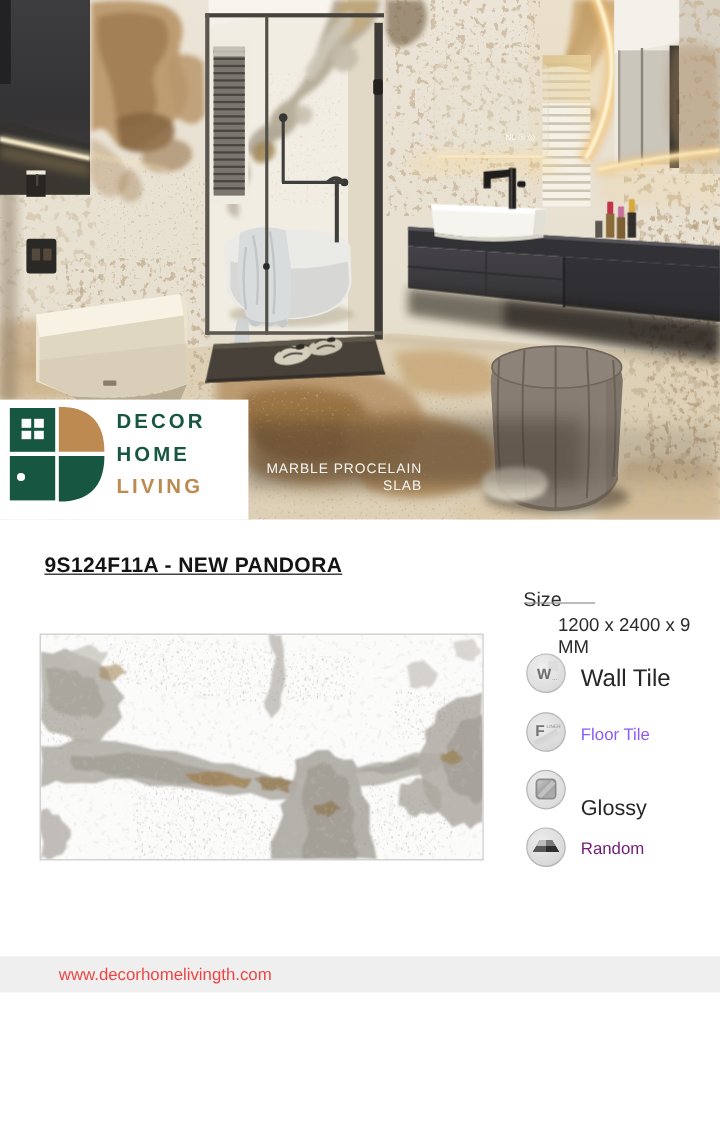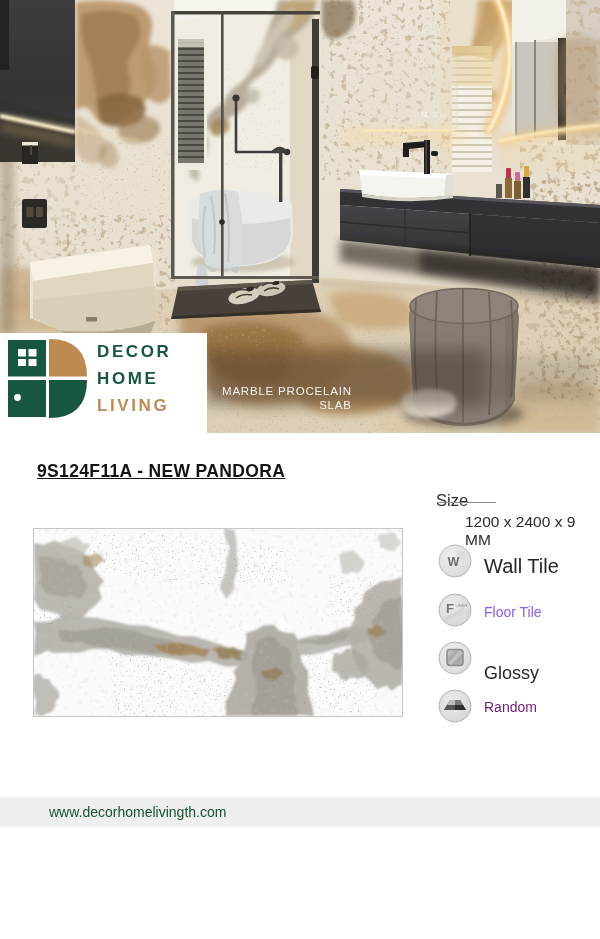--- a/index.html
+++ b/index.html
@@ -530,13 +530,13 @@
   <path d="M17,11 L22,11 L25,16 L17,16 Z" fill="#7a7a7a"></path>
   <path d="M9,16 L17,16 L17,21 L6,21 Z" fill="#585858"></path>
   <path d="M17,16 L25,16 L28,21 L17,21 Z" fill="#2e2e2e"></path>
 </svg>
 </div>
 
 <div class="abs" style="left:484px;top:699px;font-size:14px;color:#701a75;">Random</div>
 
 <div class="abs" style="left:0;top:797px;width:600px;height:30px;background:#efefef;"></div>
 
-<div class="abs" style="left:49px;top:804px;font-size:14px;color:#14532d;">www.decorhomelivingth.com</div>
+<div class="abs" style="left:49px;top:804px;font-size:14px;color:#ef4444;">www.decorhomelivingth.com</div>
 
 </body></html>

